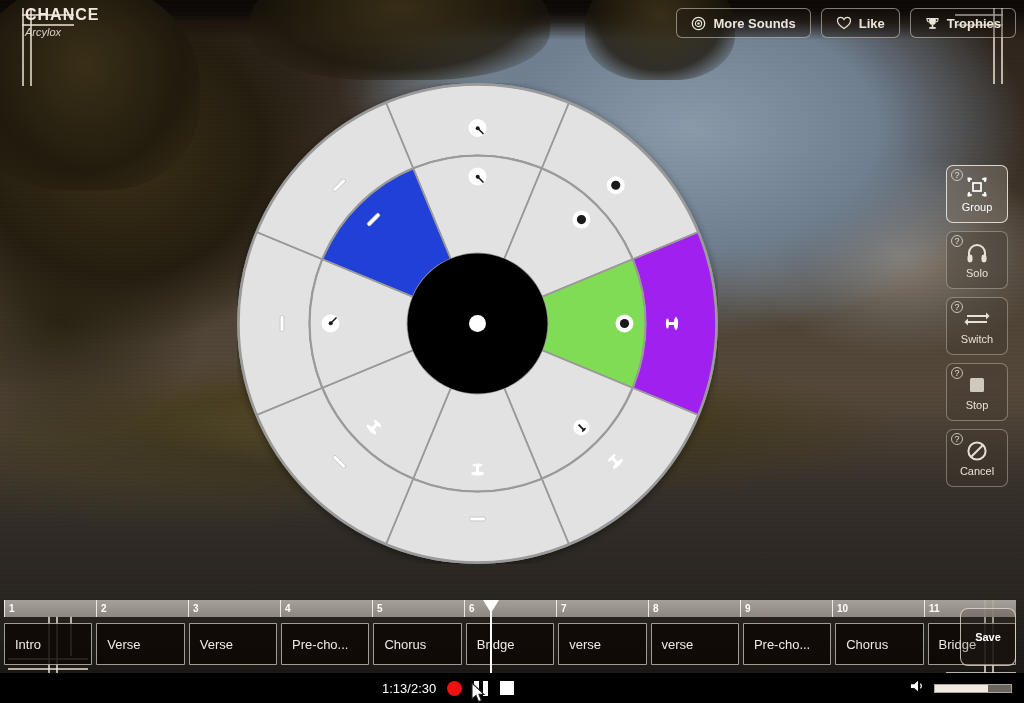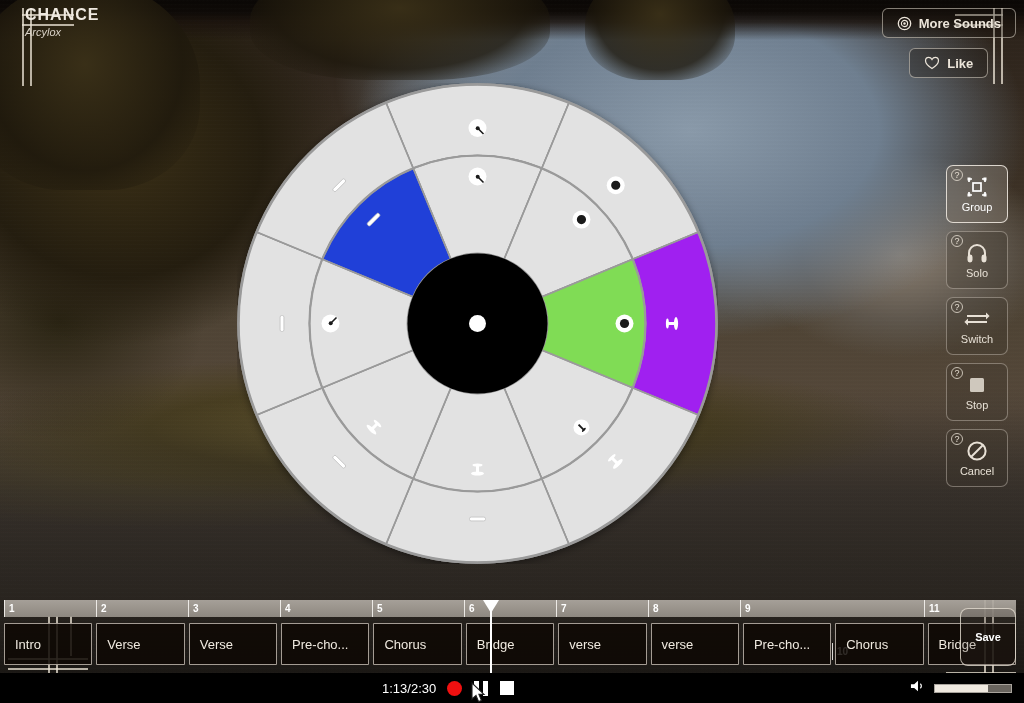--- a/index.html
+++ b/index.html
@@ -81,21 +81,21 @@
     font-size: 16px; font-weight: bold; letter-spacing: 1px;
     color: #efe9e0; line-height: 18px;
   }
   .artist-name {
     font-size: 11px; font-style: italic; color: #d9d2c7;
     line-height: 14px; margin-top: 1px;
   }
 
   .header-buttons {
     position: absolute; right: 8px; top: 8px;
-    display: flex; gap: 10px; align-items: center; flex-direction: column;
+    display: flex; gap: 10px; align-items: center;
   }
   .hbtn {
     display: flex; align-items: center; gap: 7px;
     height: 30px; padding: 0 14px;
     border: 1px solid rgba(224,216,204,0.55);
     border-radius: 6px;
     background: rgba(30,22,16,0.35);
     color: #ece5da; font-size: 13px; font-weight: bold;
     cursor: pointer; white-space: nowrap;
   }
@@ -298,20 +298,32 @@
 
       <div class="hbtn">
         <span>
           <svg width="16" height="14" viewBox="0 0 18 16">
             <path d="M9 14.2 C9 14.2 1.6 9.6 1.6 5.4 C1.6 3.1 3.4 1.6 5.2 1.6 C6.7 1.6 8.3 2.6 9 4 C9.7 2.6 11.3 1.6 12.8 1.6 C14.6 1.6 16.4 3.1 16.4 5.4 C16.4 9.6 9 14.2 9 14.2 Z" fill="none" stroke="#ece5da" stroke-width="1.4"></path>
           </svg>
         </span>
         <span>Like</span>
       </div>
 
+      <div class="hbtn">
+        <span>
+          <svg width="15" height="15" viewBox="0 0 16 16">
+            <path d="M4.4 2.2 h7.2 v3.6 a3.6 3.6 0 0 1 -7.2 0 z" fill="#ece5da"></path>
+            <path d="M4.4 2.8 H2.2 v1.4 a2.4 2.4 0 0 0 2.2 2.2" fill="none" stroke="#ece5da" stroke-width="1.2"></path>
+            <path d="M11.6 2.8 H13.8 v1.4 a2.4 2.4 0 0 1 -2.2 2.2" fill="none" stroke="#ece5da" stroke-width="1.2"></path>
+            <rect x="7.1" y="9.2" width="1.8" height="2.6" fill="#ece5da"></rect>
+            <rect x="4.6" y="11.8" width="6.8" height="1.9" fill="#ece5da"></rect>
+          </svg>
+        </span>
+        <span>Trophies</span>
+      </div>
 
     </div>
   </div>
 
   <div class="wheel-wrap">
     <svg width="481" height="481" viewBox="0 0 481 481">
       <defs>
         <filter id="wsh" x="-25%" y="-25%" width="150%" height="150%">
           <feDropShadow dx="0" dy="2" stdDeviation="4" flood-color="#000" flood-opacity="0.45"></feDropShadow>
         </filter>
@@ -502,21 +514,21 @@
     <div class="ruler" id="ruler">
         <div class="tick" style="left: 0px; width: 92px;">1</div>
         <div class="tick" style="left: 92px; width: 92px;">2</div>
         <div class="tick" style="left: 184px; width: 92px;">3</div>
         <div class="tick" style="left: 276px; width: 92px;">4</div>
         <div class="tick" style="left: 368px; width: 92px;">5</div>
         <div class="tick" style="left: 460px; width: 92px;">6</div>
         <div class="tick" style="left: 552px; width: 92px;">7</div>
         <div class="tick" style="left: 644px; width: 92px;">8</div>
         <div class="tick" style="left: 736px; width: 92px;">9</div>
-        <div class="tick" style="left: 828px; width: 92px; margin-top: 43px;">10</div>
+        <div class="tick" style="left: 828px; width: 92px;">10</div>
         <div class="tick" style="left: 920px; width: 100px;">11</div>
       </div>
     <div class="seg-row" id="seg-row">
         <div class="seg">Intro</div>
         <div class="seg">Verse</div>
         <div class="seg">Verse</div>
         <div class="seg">Pre-cho...</div>
         <div class="seg">Chorus</div>
         <div class="seg">Bridge</div>
         <div class="seg">verse</div>

